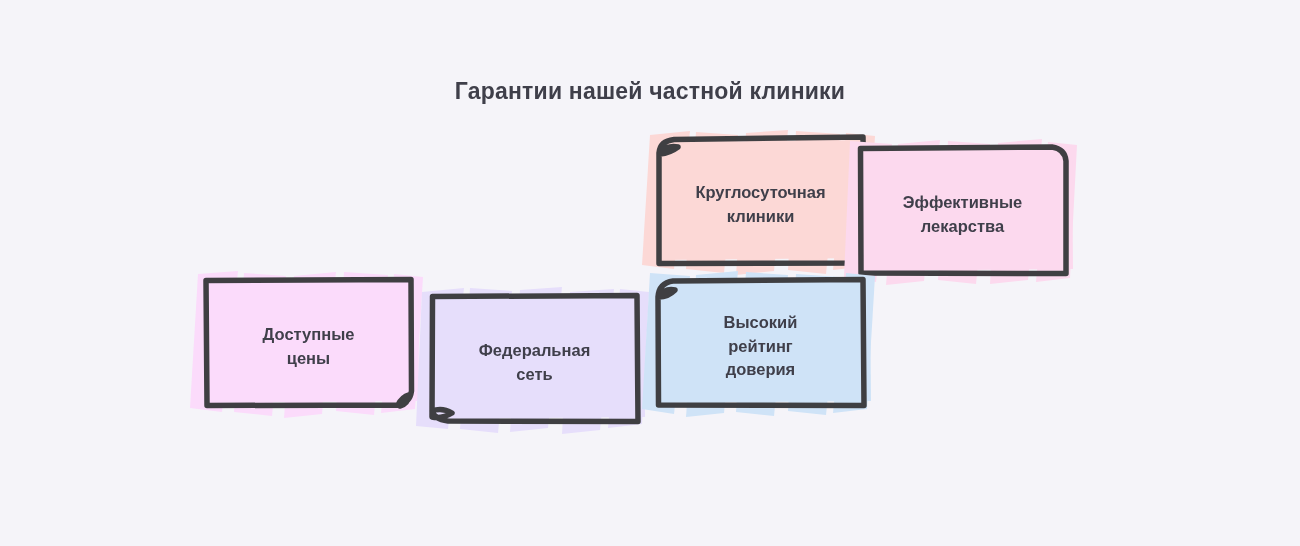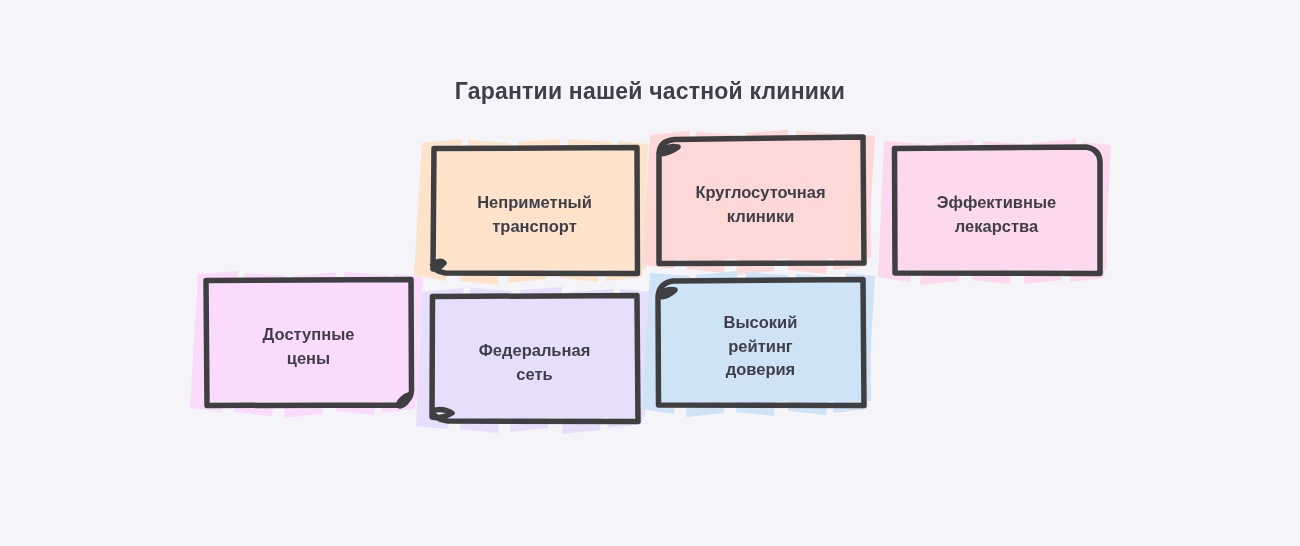--- a/index.html
+++ b/index.html
@@ -57,53 +57,38 @@
 </head>
 <body>
 
 <div class="canvas">
 
   <div class="title">Гарантии нашей частной клиники</div>
 
   <div class="grid">
 
 
-    <div class="card" style="left:226px;top:10px;">
-      <svg width="233" height="151" viewBox="0 0 233 151">
-        <g>
-          <path d="M4 4 L44 0 L28 142 L-4 136 Z" fill="#fde3ca"></path>
-          <path d="M50 1 L92 4 L80 146 L42 142 Z" fill="#fde3ca"></path>
-          <path d="M100 3 L142 0 L128 140 L90 144 Z" fill="#fde3ca"></path>
-          <path d="M150 0 L194 3 L180 143 L142 139 Z" fill="#fde3ca"></path>
-          <path d="M200 2 L230 5 L224 138 L188 142 Z" fill="#fde3ca"></path>
-          <path d="M9 11 L227 9 L228 130 L11 132 Z" fill="#fde3ca"></path>
-        </g>
-        <path d="M16 9.5 L219 8.5 L219.5 134.5 L27 134 Q16 132 14.5 126 Q22 120 26 124 Q21 130 15 130 Z" fill="none" stroke="#3f3f42" stroke-width="5.5" stroke-linejoin="round" stroke-linecap="round"></path>
-      </svg>
-      <div class="card-label">Неприметный
-транспорт</div>
-    </div>
 
     <div class="card" style="left:452px;top:0px;">
       <svg width="233" height="151" viewBox="0 0 233 151">
         <g>
           <path d="M6 6 L46 2 L30 140 L-2 136 Z" fill="#fcd8d6"></path>
           <path d="M52 3 L94 6 L80 144 L42 140 Z" fill="#fcd8d6"></path>
           <path d="M102 4 L144 1 L130 142 L92 146 Z" fill="#fcd8d6"></path>
           <path d="M152 2 L196 5 L182 145 L144 141 Z" fill="#fcd8d6"></path>
           <path d="M202 4 L231 7 L223 137 L189 141 Z" fill="#fcd8d6"></path>
           <path d="M9 13 L226 11 L227 129 L11 131 Z" fill="#fcd8d6"></path>
         </g>
         <path d="M15 24 Q16 12 30 10.5 L219 8 L220 134 L15 134.5 Z M15.5 23 Q24 16 34 18 Q26 24 16 25 Z" fill="none" stroke="#3f3f42" stroke-width="5.5" stroke-linejoin="round" stroke-linecap="round"></path>
       </svg>
       <div class="card-label">Круглосуточная
 клиники</div>
     </div>
 
-    <div class="card" style="left:688px;top:10px;">
+    <div class="card" style="left:654px;top:10px;">
       <svg width="233" height="151" viewBox="0 0 233 151">
         <g>
           <path d="M4 2 L46 5 L30 143 L-2 138 Z" fill="#fcd9ee"></path>
           <path d="M52 5 L94 1 L78 142 L40 146 Z" fill="#fcd9ee"></path>
           <path d="M102 2 L144 5 L130 145 L92 141 Z" fill="#fcd9ee"></path>
           <path d="M152 4 L196 0 L182 141 L144 145 Z" fill="#fcd9ee"></path>
           <path d="M202 3 L231 6 L224 139 L190 143 Z" fill="#fcd9ee"></path>
           <path d="M9 12 L226 10 L227 130 L11 132 Z" fill="#fcd9ee"></path>
         </g>
         <path d="M14.5 9.5 L206 8 Q219 10 220 22 L220 134.5 L15 134 Z" fill="none" stroke="#3f3f42" stroke-width="5.5" stroke-linejoin="round" stroke-linecap="round"></path>

